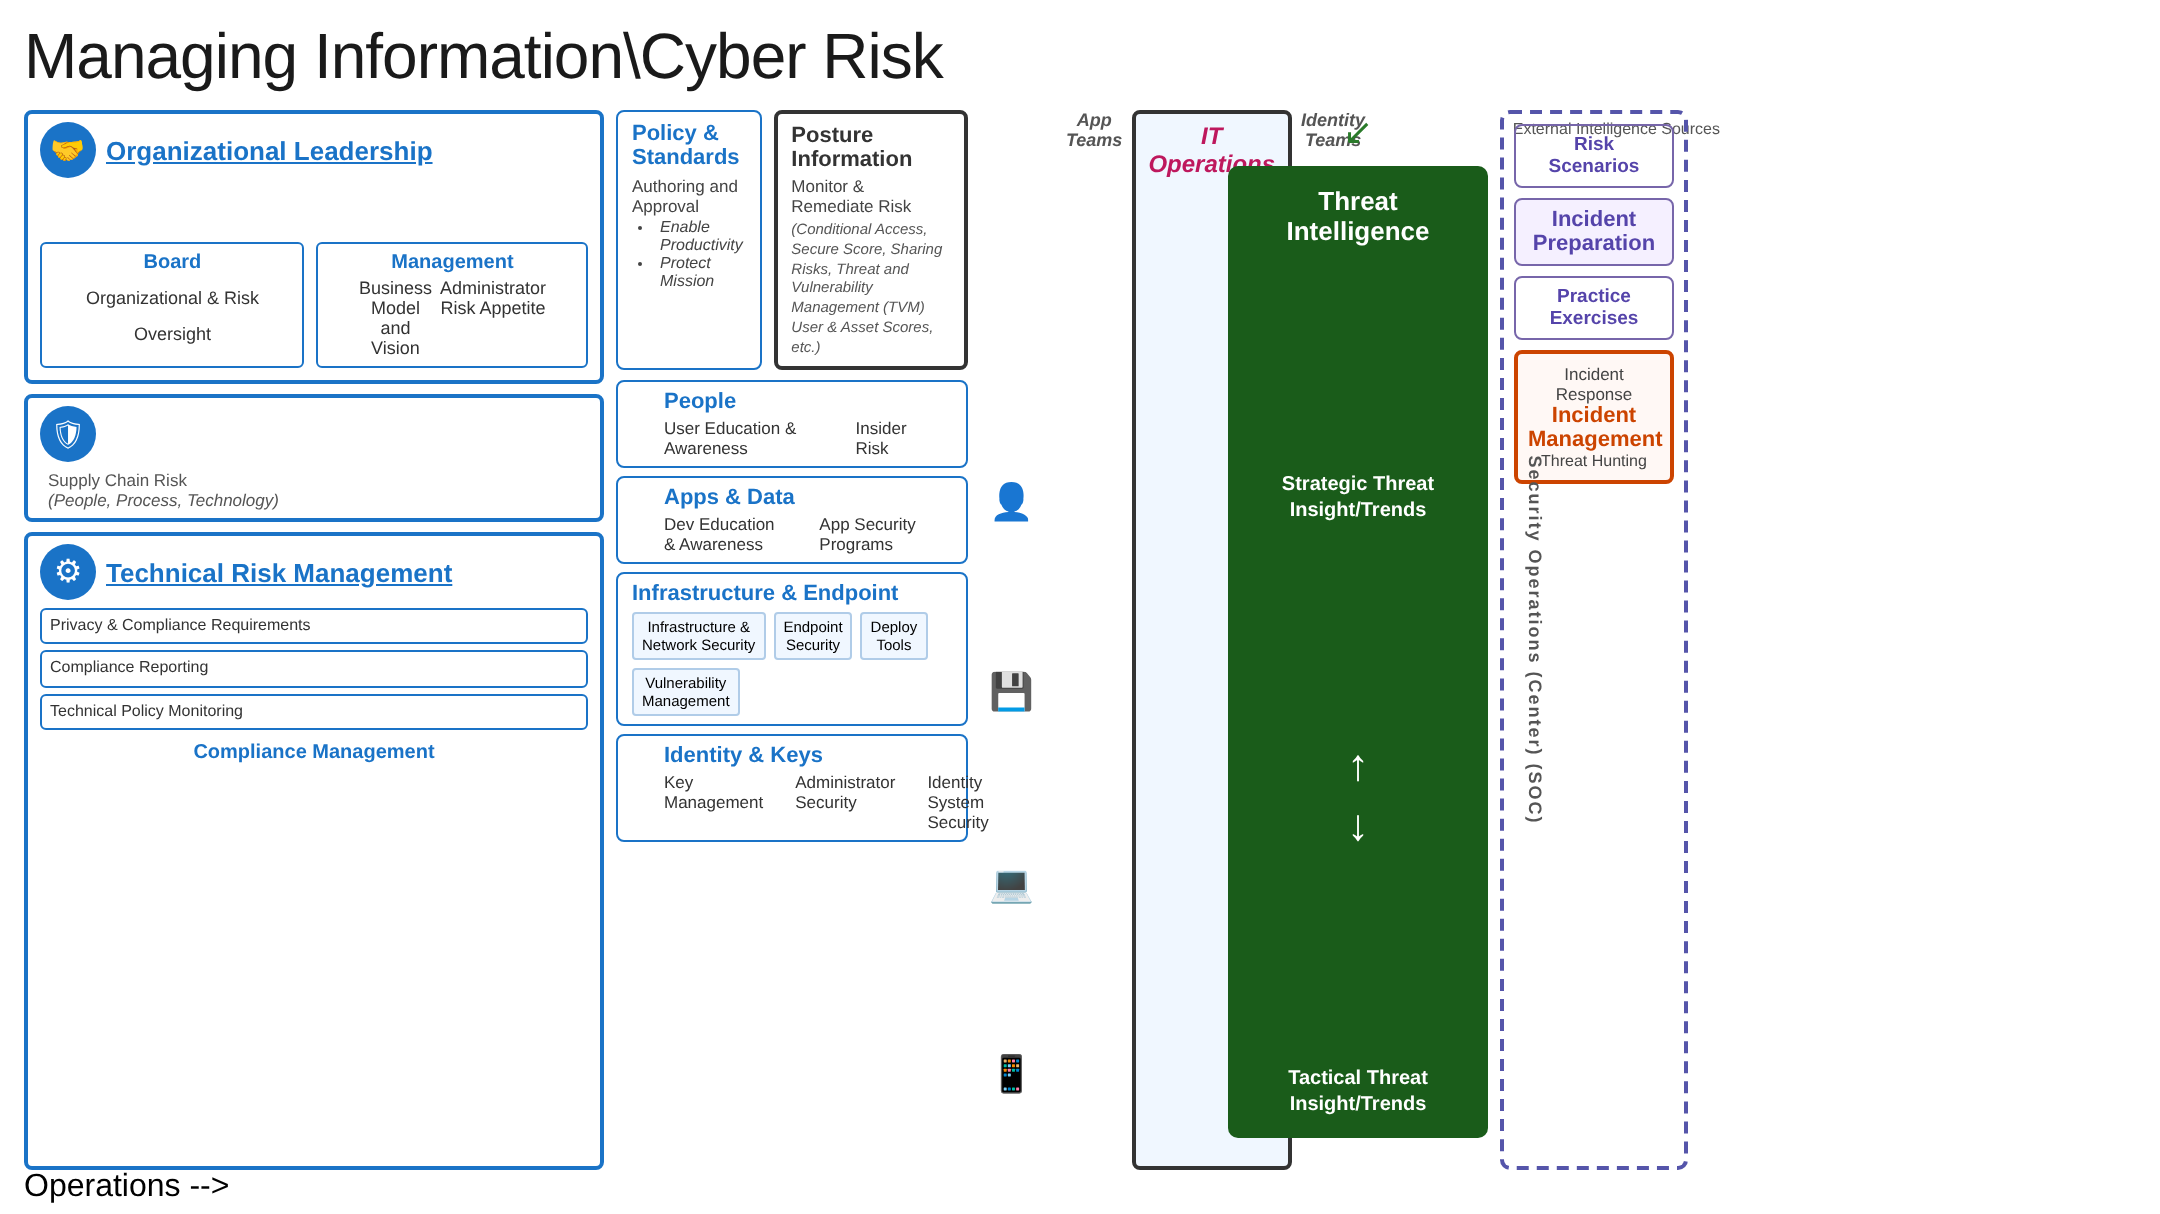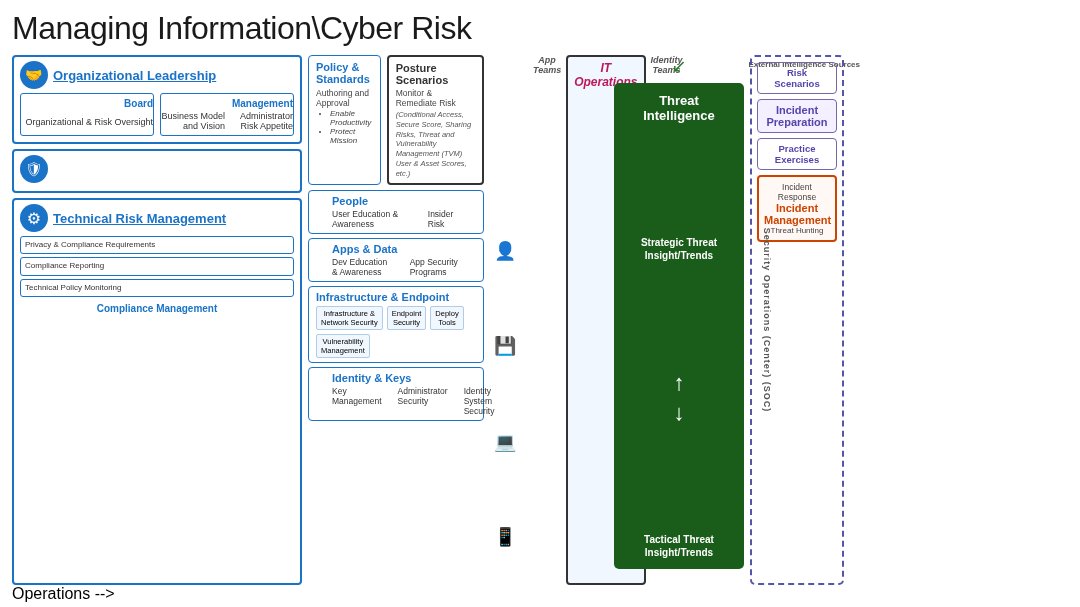--- a/index.html
+++ b/index.html
@@ -72,23 +72,24 @@
       text-decoration: underline;
     }
     .board-mgmt-row {
       display: flex;
       gap: 6px;
       margin-bottom: 2px;
     }
     .board-box {
       border: 1.5px solid #1a73c7;
       border-radius: 3px;
-      padding: 4px 0;
-      flex: 1;
-      text-align: right;
+      padding: 4px 20px;
+      flex: 1;
+      text-align: center;
+      margin-top: 28px;
     }
     .board-box-title {
       font-size: 10px;
       font-weight: 700;
       color: #1a73c7;
       display: block;
       margin-bottom: 2px;
     }
     .board-box-text {
       font-size: 9px;
@@ -396,21 +397,20 @@
       color: #444;
     }
     
     .ext-intel {
       position: absolute;
       top: 60px;
       right: 12px;
       font-size: 8px;
       color: #555;
       text-align: center;
-      font-weight: bold;
     }
     
     .team-label {
       font-size: 9px;
       font-weight: 600;
       color: #555;
       text-align: center;
       font-style: italic;
     }
   </style>
@@ -445,20 +445,24 @@
               <span>Administrator Risk Appetite</span>
             </div>
           </div>
         </div>
       </div>
 
       <div class="info-risk">
         <div class="section-header">
           <div class="section-icon">🛡</div>
         </div>
+        <div class="supply-chain">
+          <span>Supply Chain Risk</span><br>
+          <span class="supply-chain-italic">(People, Process, Technology)</span>
+        </div>
       </div>
 
       <div class="tech-risk" style="flex:1;">
         <div class="section-header">
           <div class="section-icon" style="font-size:16px;">⚙</div>
           <span class="section-title">Technical Risk Management</span>
         </div>
         <div class="tech-risk-body">
 
           <div class="compliance-col">
@@ -477,21 +481,21 @@
       <div class="policy-posture-row">
         <div class="policy-box">
           <div class="policy-title">Policy &amp; Standards</div>
           <div class="policy-sub">Authoring and Approval</div>
           <ul class="policy-bullets">
             <li>Enable Productivity</li>
             <li>Protect Mission</li>
           </ul>
         </div>
         <div class="posture-box">
-          <div class="posture-title">Posture Scenarios</div>
+          <div class="posture-title">Posture Information</div>
           <div class="posture-sub">Monitor &amp; Remediate Risk</div>
           <div class="posture-details">(Conditional Access, Secure Score, Sharing Risks, Threat and Vulnerability Management (TVM) User &amp; Asset Scores, etc.)</div>
         </div>
       </div>
 
       <div class="ops-section">
 
         <div class="ops-row">
           <div class="ops-title">People</div>
           <div class="ops-sub-row">

